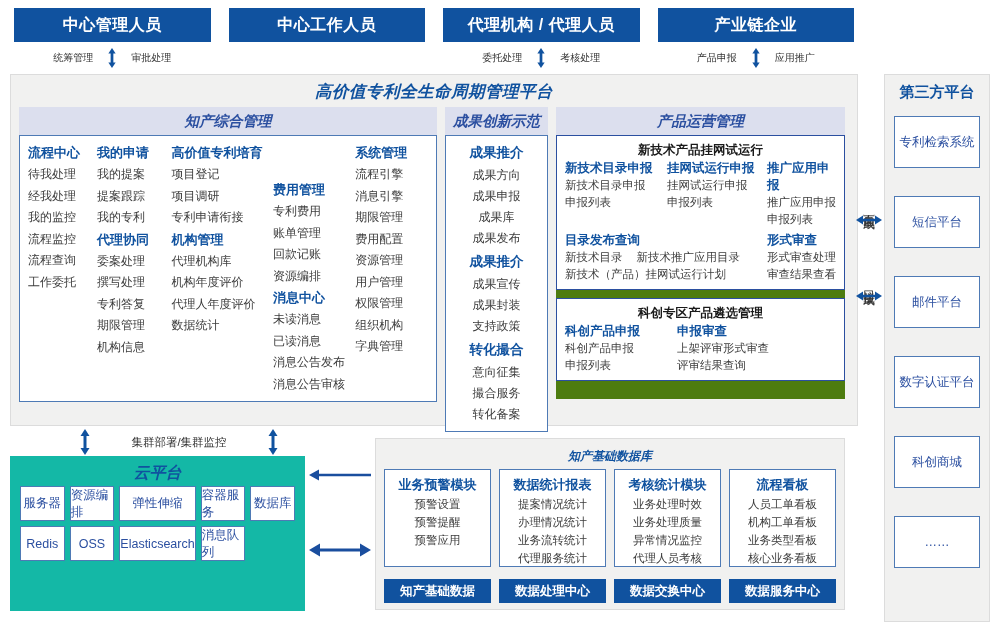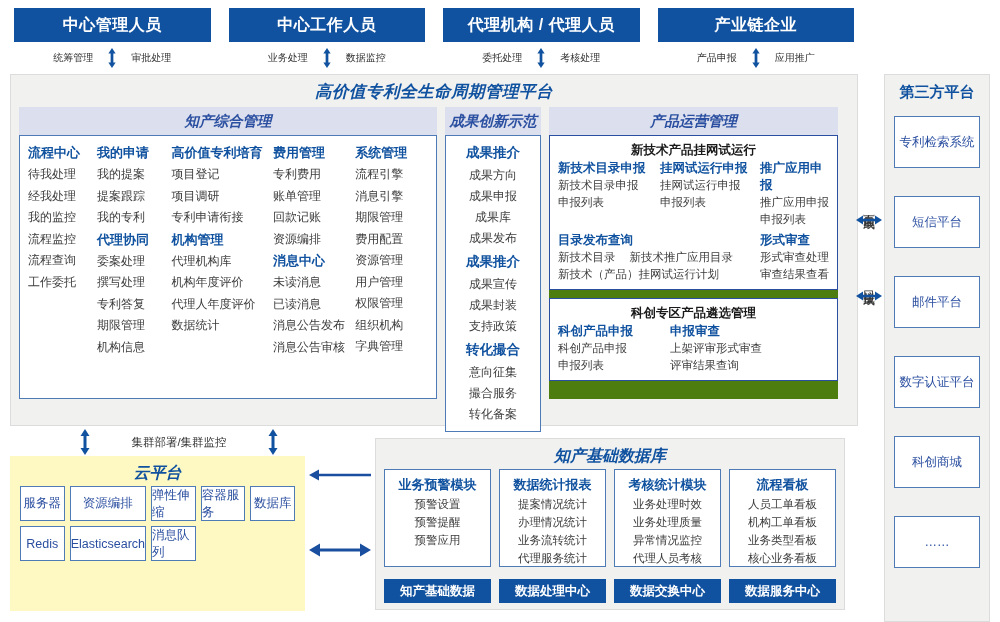--- a/index.html
+++ b/index.html
@@ -31,21 +31,21 @@
 
   
   .platform {
     position: absolute; left: 10px; top: 74px; width: 848px; height: 352px;
     background: #F1F1F0; border: 1px solid #dcdcdc;
   }
   .platform-title {
     text-align: center; font-size: 16.5px; font-weight: bold; font-style: italic;
     color: #10529F; padding: 6px 0 4px 0; letter-spacing: .5px;
   }
-  .panes { display: flex; gap: 8px; padding: 0 19px 8px 8px; height: 300px; }
+  .panes { display: flex; gap: 8px; padding: 0 12px 8px 8px; height: 300px; }
 
   .pane { display: flex; flex-direction: column; }
   .pane-head {
     background: #DCDFEE; color: #2B4FA0;
     font-size: 14.5px; font-weight: bold; font-style: italic;
     text-align: center; padding: 5px 0 4px 0;
   }
   .pane-body {
     border: 1.5px solid #4E7AB5; background: #fff; flex: 1;
     padding: 6px 8px 6px 8px;
@@ -57,21 +57,21 @@
   
   .cols { display: flex; }
   .col { display: flex; flex-direction: column; }
   .col-h { color: #10529F; font-weight: bold; font-size: 13px; line-height: 22px; white-space: nowrap; }
   .col-i { color: #3c3c3c; font-size: 12px; line-height: 21.5px; white-space: nowrap; }
 
   
   .pa-c1 { width: 72px; }
   .pa-c2 { width: 78px; }
   .pa-c3 { width: 106px; }
-  .pa-c4 { width: 86px; }
+  .pa-c4 { width: 86px; margin-top: 37px; }
   .pa-c5 { width: 76px; }
 
   
   .pane-b .pane-body { padding-top: 4px; }
   .pb-h { color: #10529F; font-weight: bold; font-size: 13.5px; line-height: 25px; text-align: center; }
   .pb-i { color: #3c3c3c; font-size: 12px; line-height: 21px; text-align: center; }
 
   
   .pane-c .pane-body { background: #4d7c0f; border: none; padding: 0; display: flex; flex-direction: column; gap: 6px; }
   .subbox { border: 1.5px solid #2B4FA0; background: #fff; padding: 4px 8px 6px 8px; }
@@ -123,41 +123,41 @@
   
   .cluster {
     position: absolute; left: 14px; top: 428px; width: 330px; height: 28px;
     display: flex; align-items: center; justify-content: center; gap: 40px;
   }
   .cluster-label { font-size: 11.5px; color: #333; }
 
   
   .cloud {
     position: absolute; left: 10px; top: 456px; width: 295px; height: 155px;
-    background: #fef9c3; padding: 4px 10px 0 10px;
+    background: #14b8a6; padding: 4px 10px 0 10px;
   }
   .cloud-title { text-align: center; color: #10529F; font-weight: bold; font-size: 16px; font-style: italic; line-height: 26px; }
   .cloud-grid { display: grid; grid-template-columns: repeat(5, 1fr); gap: 5px; }
   .cloud-cell {
     border: 1.5px solid #4E7AB5; background: #fff; height: 35px;
     display: flex; align-items: center; justify-content: center;
     color: #2B4FA0; font-size: 12.5px;
   }
 
   
   .midarrows { position: absolute; left: 305px; top: 460px; width: 70px; height: 120px; }
   .arrow-left { position: absolute; left: 4px; top: 8px; }
   .arrow-both { position: absolute; left: 4px; top: 82px; }
 
   
   .db {
     position: absolute; left: 375px; top: 438px; width: 470px; height: 172px;
     background: #F1F1F0; border: 1px solid #dcdcdc; padding: 4px 8px 8px 8px;
   }
-  .db-title { text-align: center; color: #10529F; font-weight: bold; font-style: italic; font-size: 16px; line-height: 26px; }
+  .db-title { text-align: center; color: #10529F; font-weight: bold; font-style: italic; font-size: 12px; line-height: 26px; }
   .db-cols { display: flex; gap: 8px; }
   .db-col { flex: 1; display: flex; flex-direction: column; }
   .db-card { border: 1.5px solid #4E7AB5; background: #fff; padding: 4px 2px 6px 2px; height: 98px; }
   .db-card-h { text-align: center; color: #10529F; font-weight: bold; font-size: 13px; line-height: 21px; }
   .db-card-i { text-align: center; color: #3c3c3c; font-size: 11.5px; line-height: 18px; }
   .db-bar {
     margin-top: 12px; background: #10529F; color: #fff; text-align: center;
     font-size: 12.5px; font-weight: bold; height: 24px;
     display: flex; align-items: center; justify-content: center;
   }
@@ -175,29 +175,20 @@
           <svg class="vbi-arrow" viewBox="0 0 10 22">
             <line x1="5" y1="4" x2="5" y2="18" stroke="#10529F" stroke-width="3"></line>
             <polygon points="5,0 1,6 9,6" fill="#10529F"></polygon>
             <polygon points="5,22 1,16 9,16" fill="#10529F"></polygon>
           </svg>
           <span>审批处理</span>
         </div>
       </div>
       <div class="actor-col">
         <div class="actor-box">中心工作人员</div>
-        <div class="actor-sub">
-          <span>业务处理</span>
-          <svg class="vbi-arrow" viewBox="0 0 10 22">
-            <line x1="5" y1="4" x2="5" y2="18" stroke="#10529F" stroke-width="3"></line>
-            <polygon points="5,0 1,6 9,6" fill="#10529F"></polygon>
-            <polygon points="5,22 1,16 9,16" fill="#10529F"></polygon>
-          </svg>
-          <span>数据监控</span>
-        </div>
       </div>
       <div class="actor-col">
         <div class="actor-box">代理机构 / 代理人员</div>
         <div class="actor-sub">
           <span>委托处理</span>
           <svg class="vbi-arrow" viewBox="0 0 10 22">
             <line x1="5" y1="4" x2="5" y2="18" stroke="#10529F" stroke-width="3"></line>
             <polygon points="5,0 1,6 9,6" fill="#10529F"></polygon>
             <polygon points="5,22 1,16 9,16" fill="#10529F"></polygon>
           </svg>
@@ -421,20 +412,21 @@
 
   <div class="cloud">
     <div class="cloud-title">云平台</div>
     <div class="cloud-grid" id="cloud-grid">
         <div class="cloud-cell">服务器</div>
         <div class="cloud-cell">资源编排</div>
         <div class="cloud-cell">弹性伸缩</div>
         <div class="cloud-cell">容器服务</div>
         <div class="cloud-cell">数据库</div>
         <div class="cloud-cell">Redis</div>
+        <div class="cloud-cell">OSS</div>
         <div class="cloud-cell">Elasticsearch</div>
         <div class="cloud-cell">消息队列</div>
       </div>
   </div>
 
   <div class="midarrows">
     <svg class="arrow-left" width="62" height="14" viewBox="0 0 62 14">
       <line x1="8" y1="7" x2="62" y2="7" stroke="#1A4E9E" stroke-width="2.5"></line>
       <polygon points="0,7 10,1.5 10,12.5" fill="#1A4E9E"></polygon>
     </svg>

